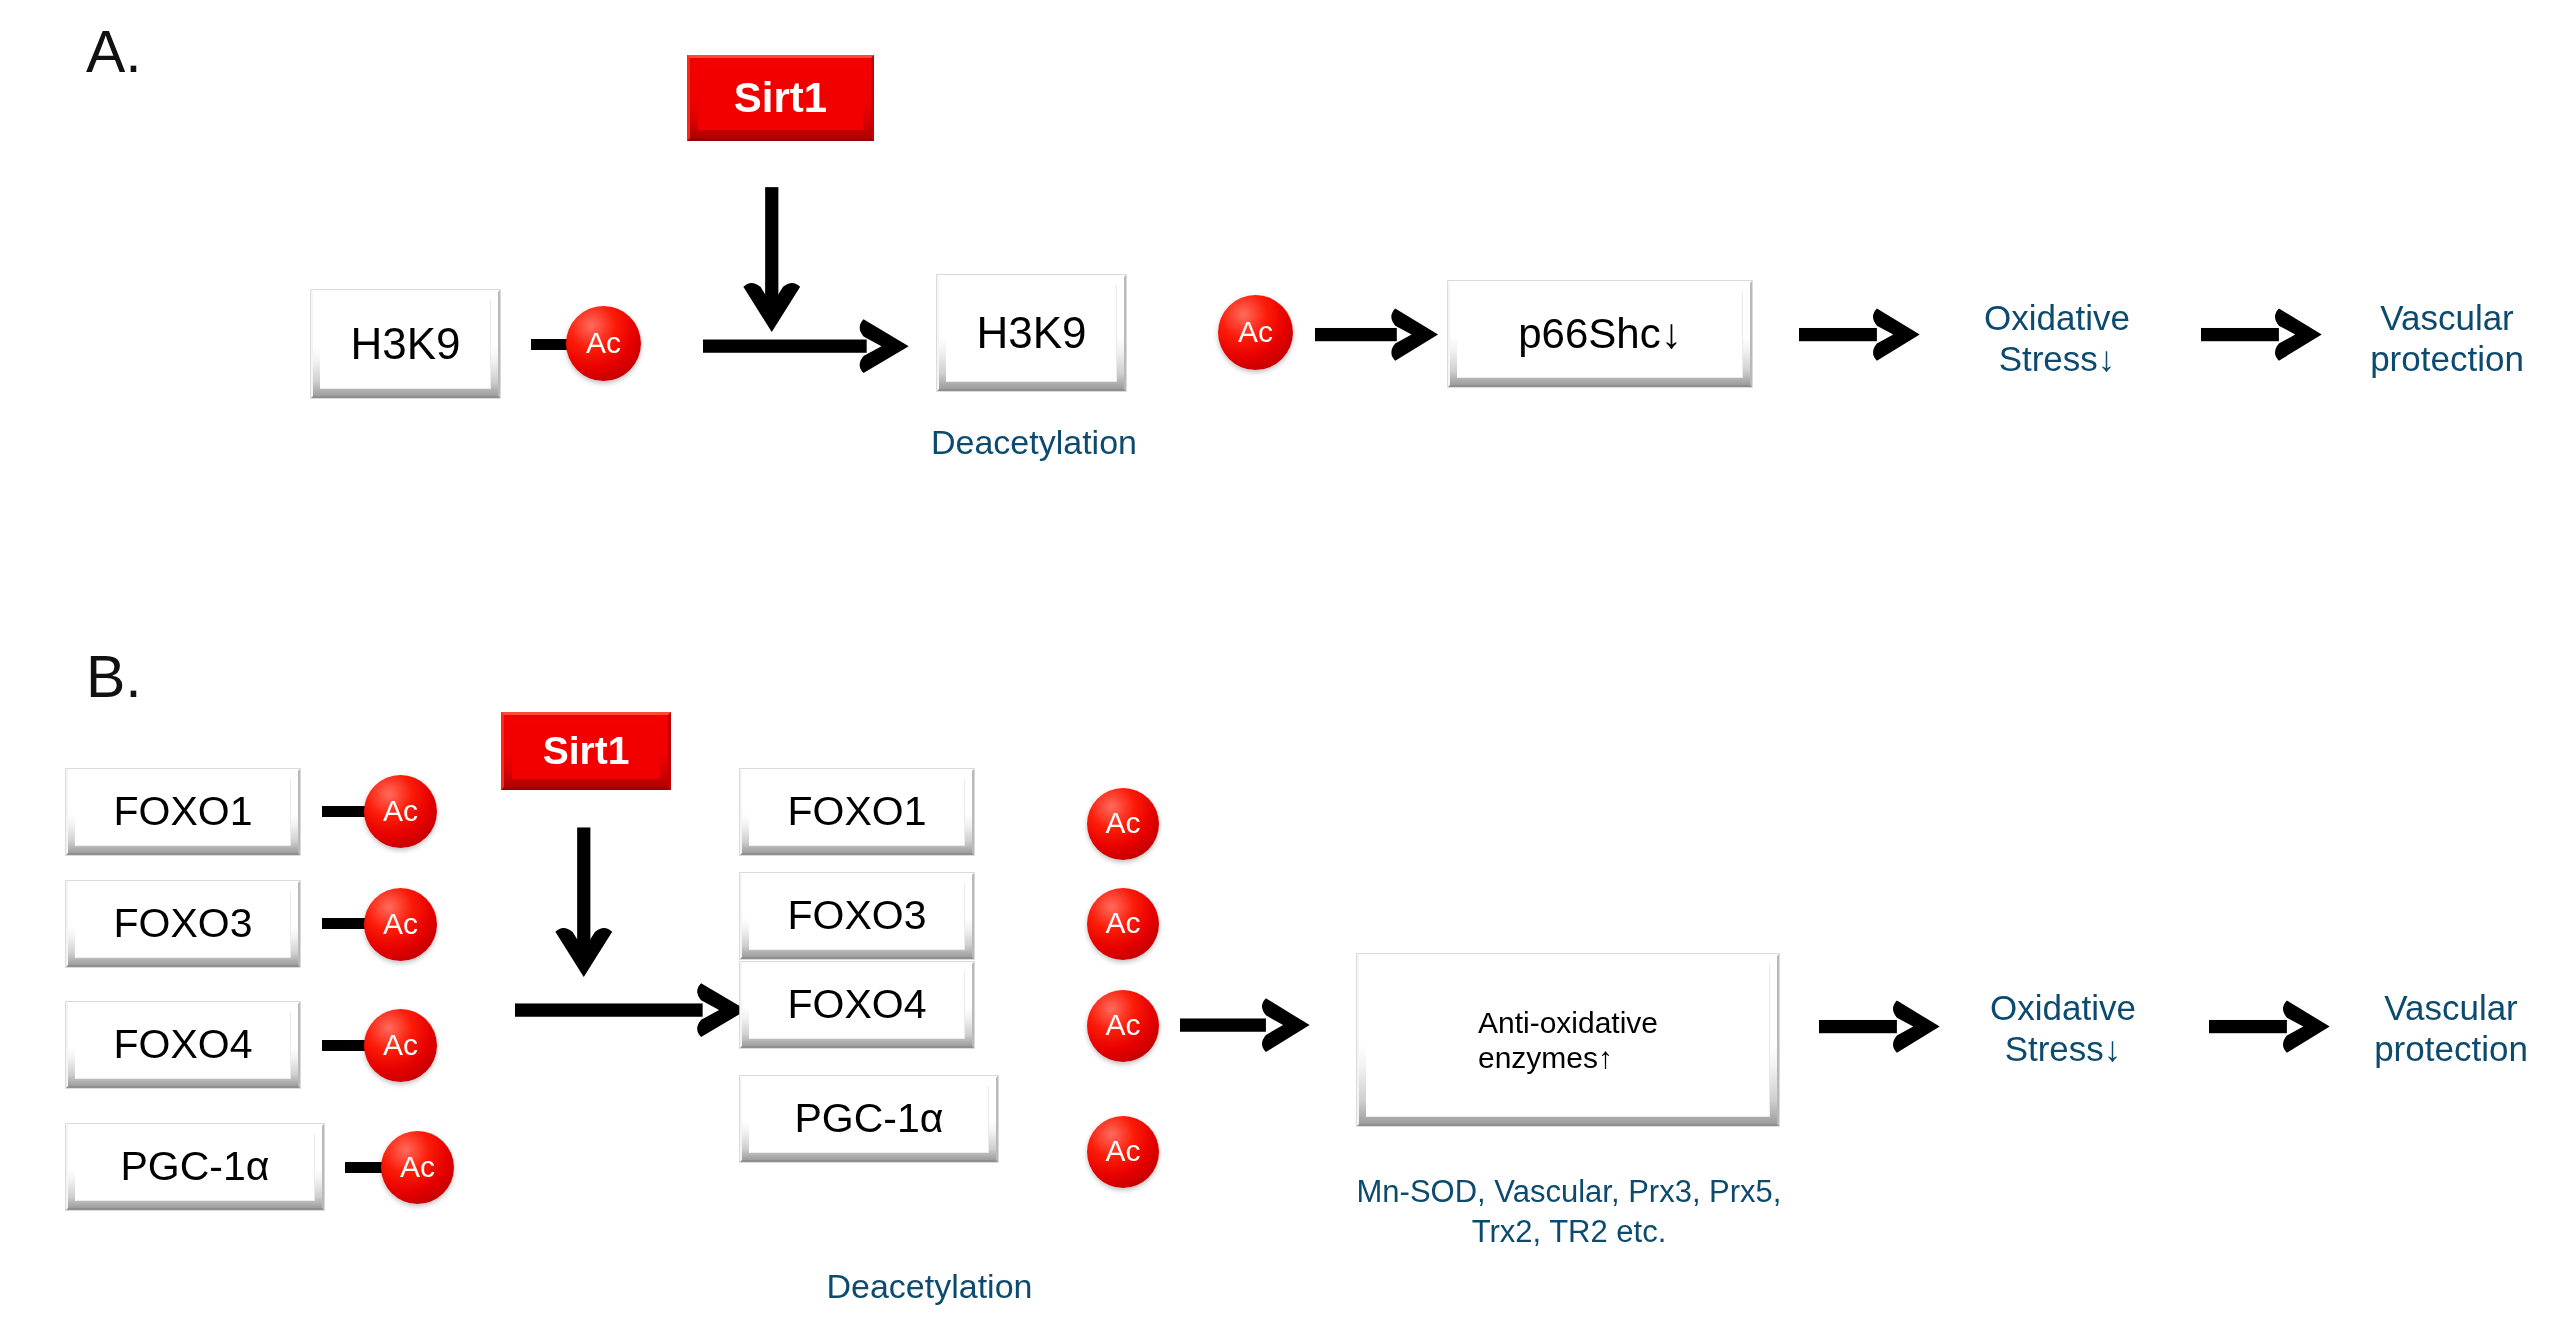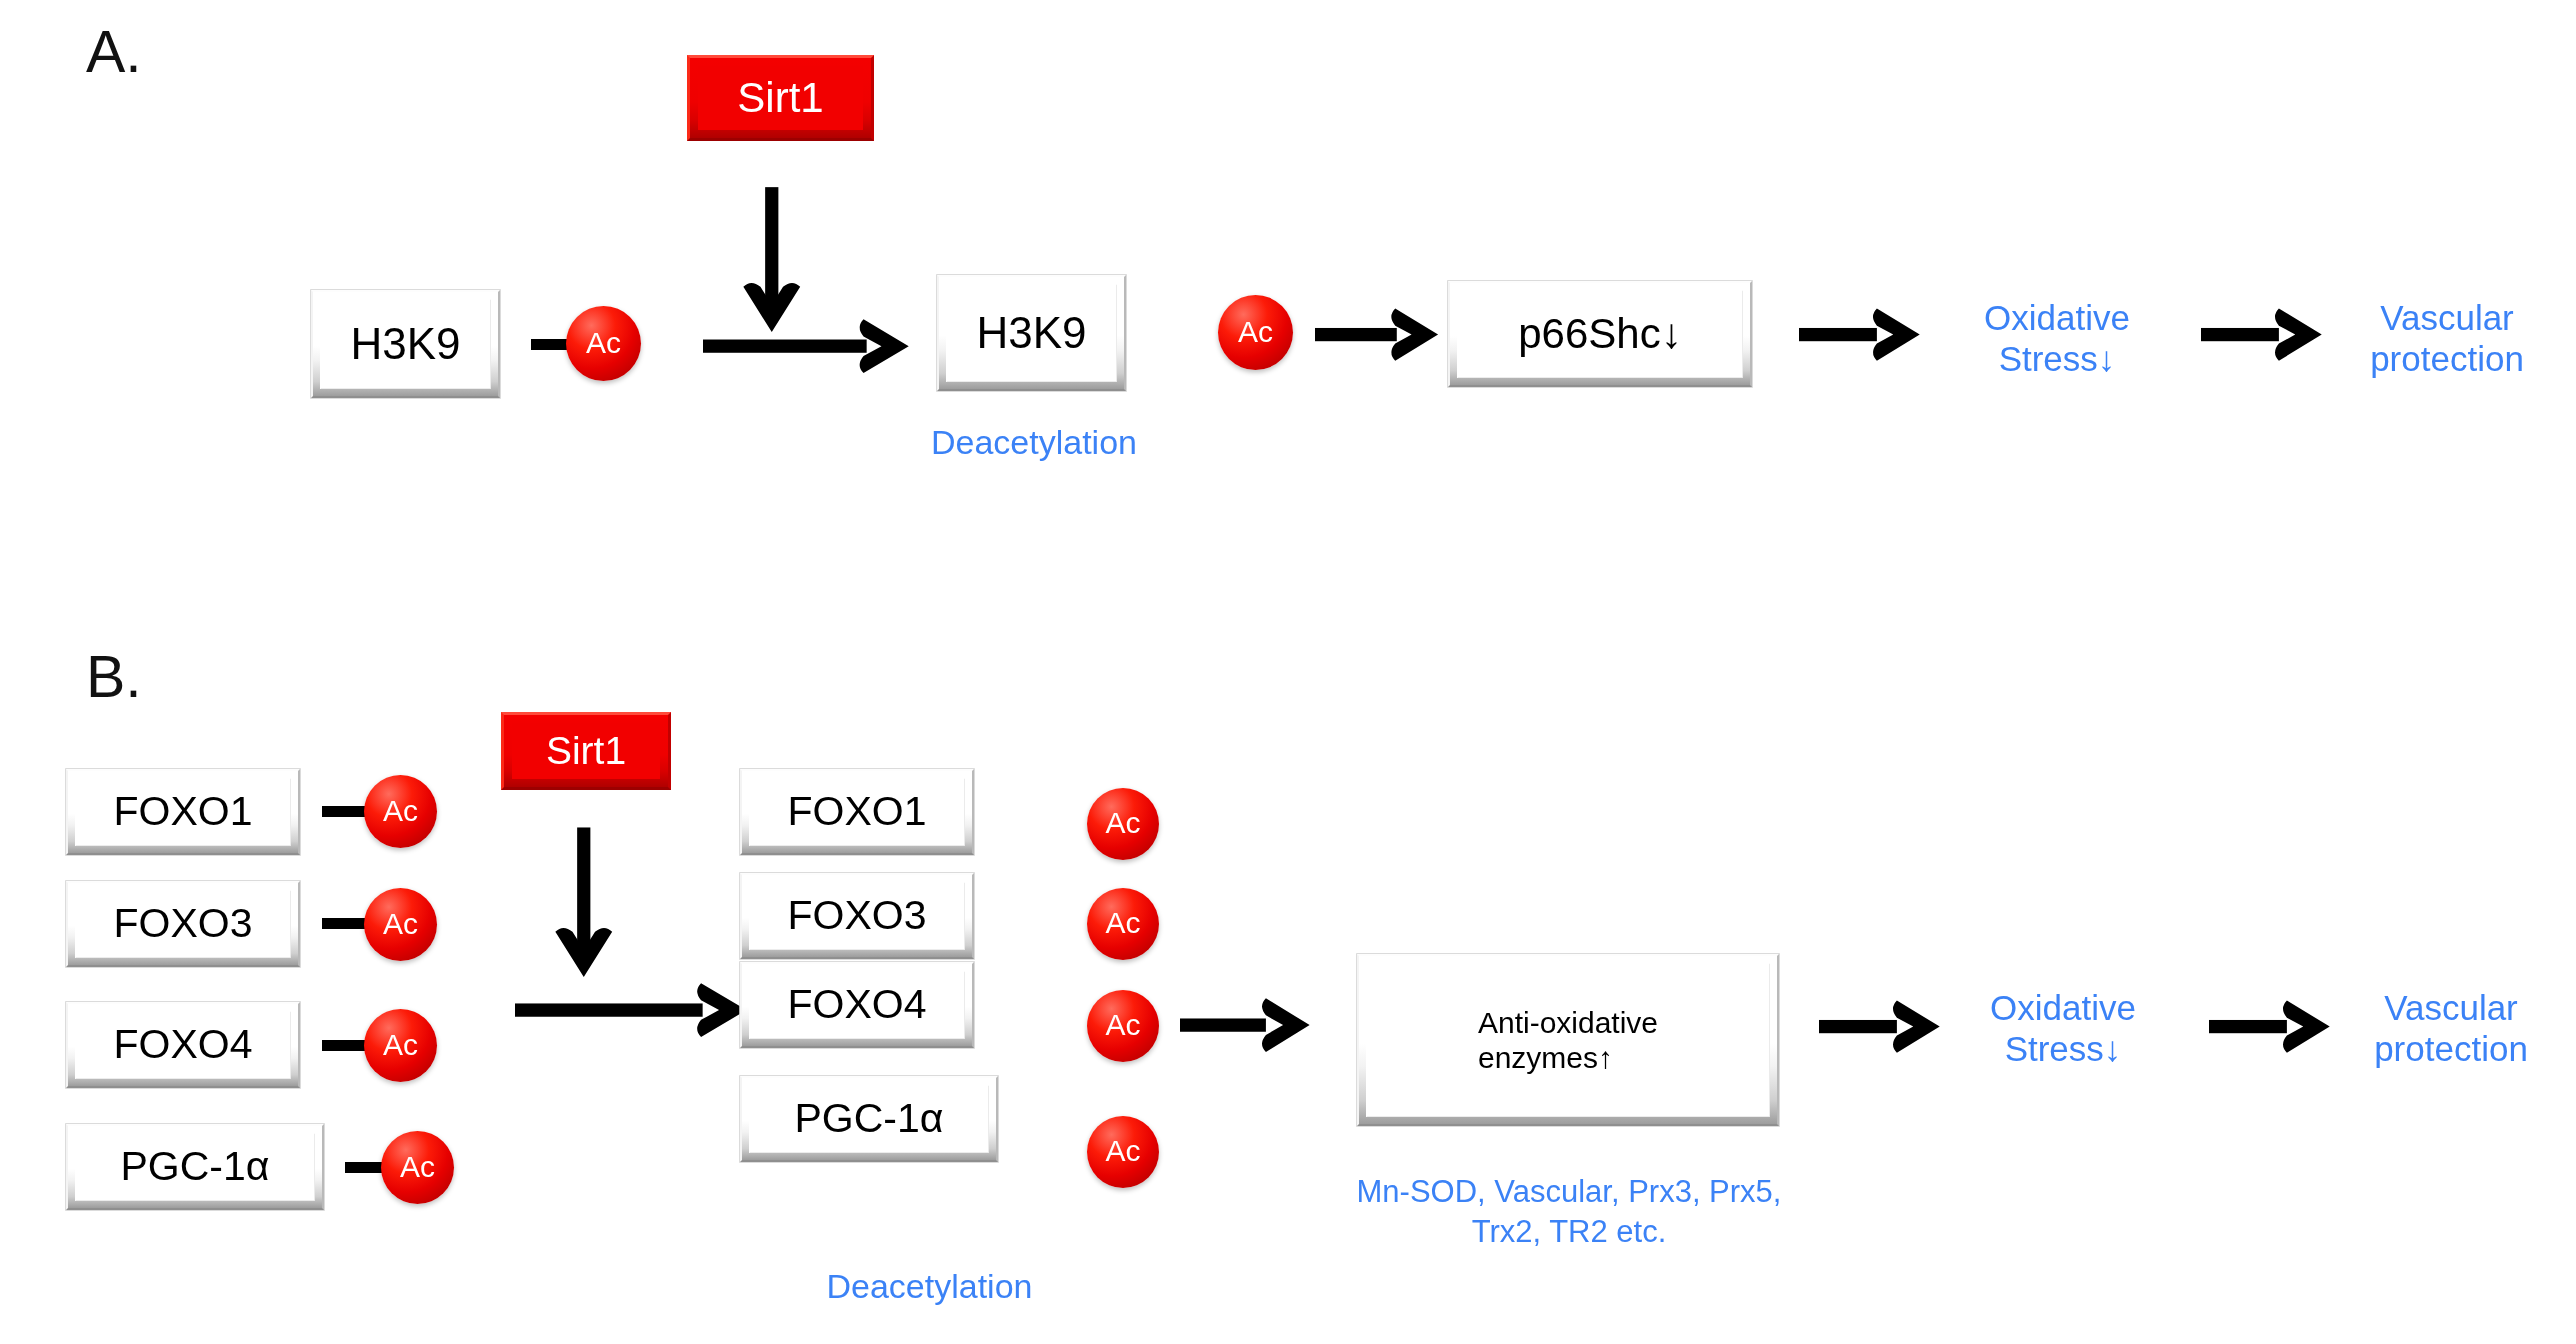--- a/index.html
+++ b/index.html
@@ -39,37 +39,37 @@
     background:linear-gradient(180deg,#f40000 0%,#ef0000 55%,#d90000 78%,#b00000 100%);
     border-top:3.1px solid #ff4a3a;
     border-left:3.1px solid #fb2a18;
     border-right:3.1px solid #c20000;
     border-bottom:3.1px solid #9c0000;
   }
   .redbox::before{
     content:"";position:absolute;left:7.8px;top:7.8px;right:7.8px;bottom:7.8px;
     background:#f20000;z-index:0;
   }
-  .redbox > .box-label{position:relative;z-index:1;color:#ffffff;}
+  .redbox > .box-label{position:relative;z-index:1;color:#ffffff;font-weight:bold;}
 
   
   .ac{
     position:absolute;border-radius:50%;
     background:
       radial-gradient(circle at 34% 26%, #ff6b5c 0%, #fc1b08 32%, #e60000 58%, #c40000 80%, #8d0000 100%);
     display:flex;align-items:center;justify-content:center;
     box-shadow:0 2.3px 5.5px rgba(0,0,0,.25);
   }
   .ac span{color:#fff;font-size:30px;line-height:1;position:relative;top:-0.8px;}
 
   
   .stub{position:absolute;background:#000;height:11px;}
 
   
-  .txt{position:absolute;line-height:1.18;text-align:center;color:#3b82f6;}
+  .txt{position:absolute;line-height:1.18;text-align:center;color:#0c4a6e;}
 
   svg{position:absolute;overflow:visible;}
 </style>
 </head>
 <body>
 
 <div class="panel-letter abs" style="left:86px;top:23.4px;">A.</div>
 
 <div class="redbox" style="left:687px;top:55px;width:187px;height:86px;">
   <div class="box-label" style="font-size:42px;">Sirt1</div>

